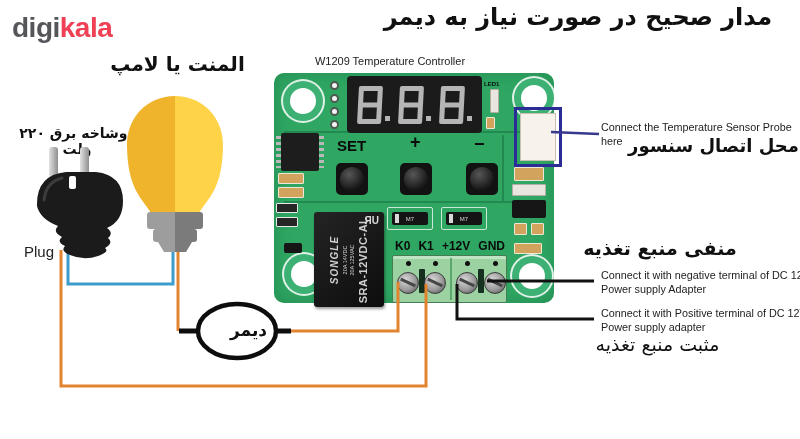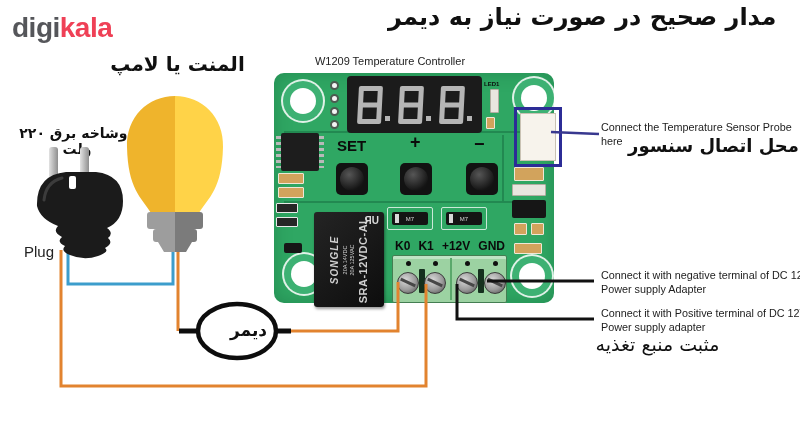--- a/index.html
+++ b/index.html
@@ -5,21 +5,21 @@
   * { margin:0; padding:0; box-sizing:border-box; }
   body { background:#fff; font-family:"Liberation Sans", sans-serif; }
   #stage { position:relative; width:800px; height:439px; background:#fff; overflow:hidden; }
   .abs { position:absolute; }
   .fa { font-family:"DejaVu Sans", sans-serif; direction:rtl; }
 
   
   .logo { left:12px; top:12px; font-size:28px; font-weight:bold; letter-spacing:-0.5px; }
   .logo .digi { color:#55565a; }
   .logo .kala { color:#ef4056; }
-  .title { right:12px; top:3px; width:400px; text-align:left; font-size:24px; font-weight:bold; color:#101010; }
+  .title { right:28px; top:3px; width:400px; text-align:right; font-size:24px; font-weight:bold; color:#101010; }
 
   
   .bulb-fa { left:95px; top:52px; width:165px; text-align:center; font-size:20px; font-weight:bold; color:#101010; }
   .bulb-en { left:95px; top:84px; width:165px; text-align:center; font-size:12px; color:#2e2e2e; }
   .plug-fa { left:12px; top:125px; width:130px; text-align:center; font-size:14px; font-weight:bold; color:#101010; }
   .plug-en { left:24px; top:243px; font-size:15px; color:#222; }
   .board-title { left:280px; top:55px; width:220px; text-align:center; font-size:11px; color:#222; }
 
   
   .callout { left:601px; width:212px; font-size:10.8px; line-height:13.5px; color:#1c1c1c; }
@@ -96,20 +96,21 @@
   <div class="abs plug-fa fa">دوشاخه برق ۲۲۰ ولت</div>
   <div class="abs plug-en">Plug</div>
   <div class="abs board-title">W1209 Temperature Controller</div>
 
   <div class="abs callout sensor-en">
     <div>Connect the Temperature Sensor Probe</div>
     <div>here</div>
   </div>
   <div class="abs sensor-fa fa">محل اتصال سنسور</div>
 
+  <div class="abs neg-fa fa">منفی منبع تغذیه</div>
   <div class="abs callout neg-en">
     <div>Connect it with negative terminal of DC 12V</div>
     <div>Power supply Adapter</div>
   </div>
   <div class="abs callout pos-en">
     <div>Connect it with Positive terminal of DC 12V</div>
     <div>Power supply adapter</div>
   </div>
   <div class="abs pos-fa fa">مثبت منبع تغذیه</div>
 

